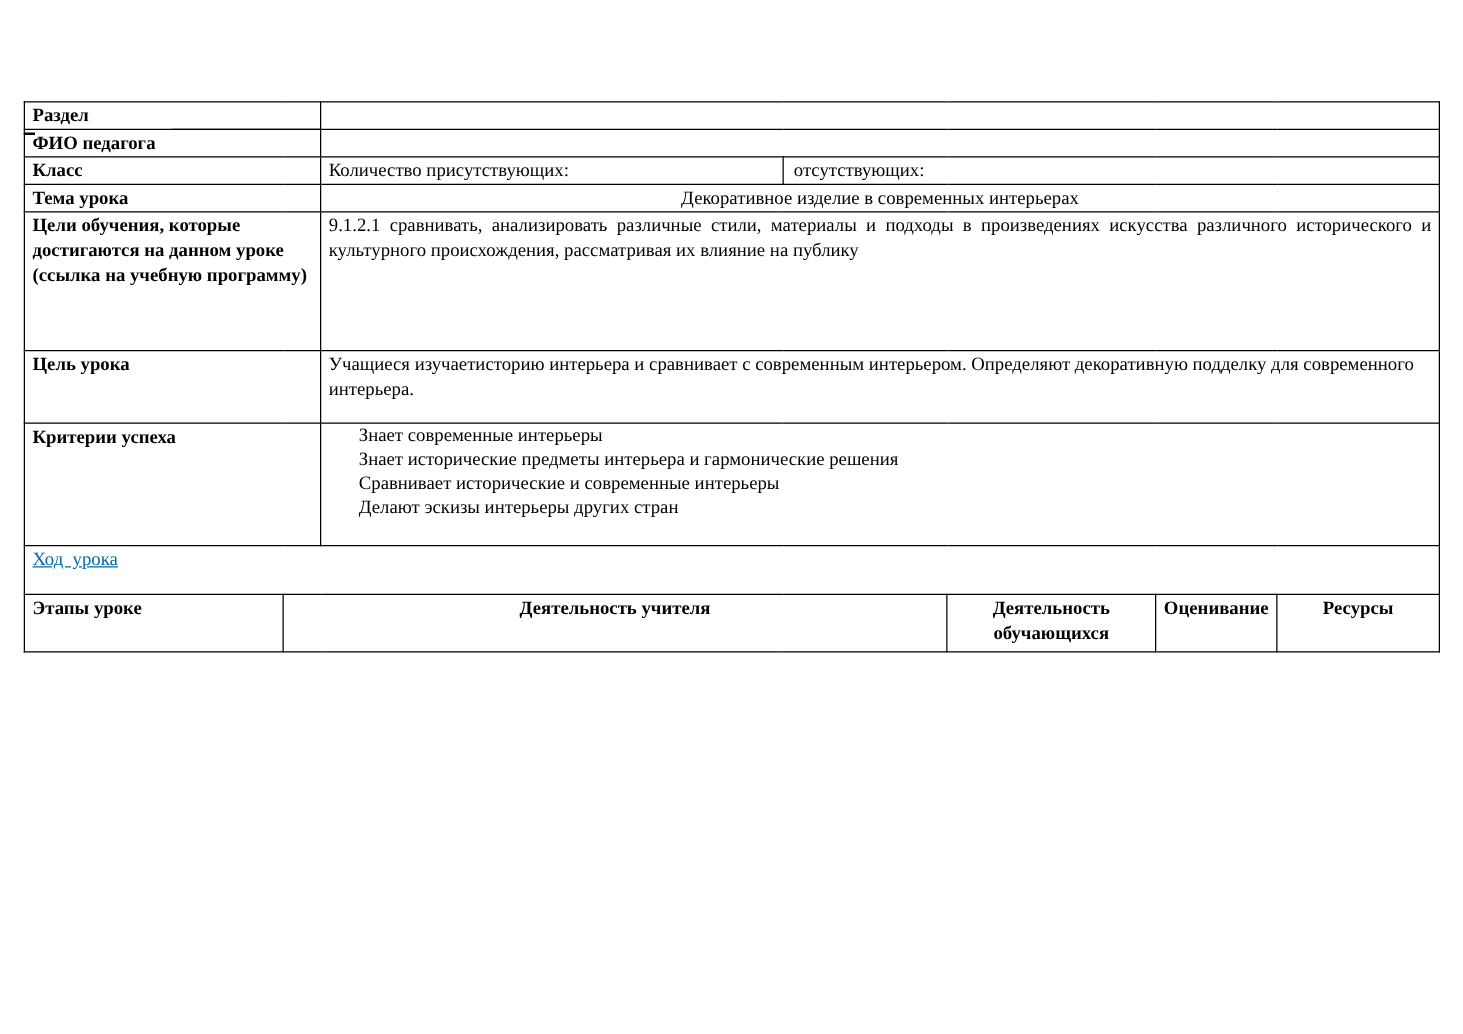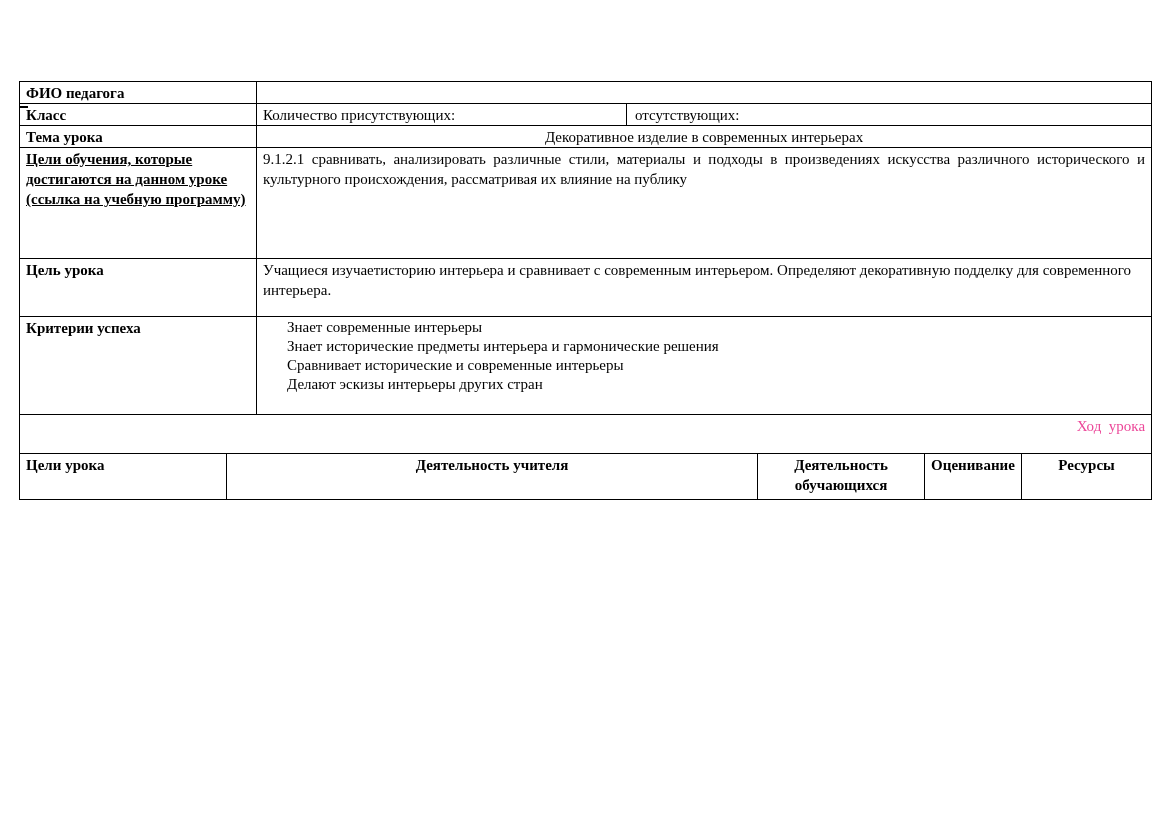--- a/index.html
+++ b/index.html
@@ -38,32 +38,32 @@
   td.label-cell {
     font-weight: bold;
     padding-left: 8px;
     line-height: 20px;
   }
   td.goals-label-cell {
     font-weight: bold;
     padding-left: 8px;
     padding-right: 30px;
     line-height: 22px;
-    text-decoration: underline;
   }
   td.no-bottom { border-bottom: none; }
   td.no-top { border-top: none; }
   td.bold { font-weight: normal; }
   td.center { text-align: center; }
   td.justify { text-align: justify; }
   td.hod-cell {
-    text-align: right;
-    color: #ec4899;
+    text-align: left;
+    color: #0369a1;
     padding-top: 5px;
     white-space: pre;
+    text-decoration: underline;
   }
   td.hdr-cell {
     font-weight: bold;
     text-align: center;
     line-height: 19px;
     padding-top: 2px;
   }
   td.hdr-left {
     text-align: left;
     padding-left: 8px;
@@ -95,20 +95,24 @@
         <col style="width:207px">
         <col style="width:30px">
         <col style="width:370px">
         <col style="width:131px">
         <col style="width:167px">
         <col style="width:97px">
         <col style="width:130px">
       </colgroup>
 
       <tbody>
+          <tr style="height:22px">
+        <td colspan="2" class="label-cell no-bottom">Раздел</td>
+        <td colspan="5"></td>
+      </tr>
 
       <tr style="height:22px">
         <td colspan="2" class="label-cell no-top">ФИО педагога</td>
         <td colspan="5"></td>
       </tr>
 
 
       <tr style="height:22px">
         <td colspan="2" class="label-cell">Класс</td>
         <td class="bold">Количество присутствующих:</td>
@@ -138,21 +142,21 @@
           <div class="criteria-line">Сравнивает исторические и современные интерьеры</div>
           <div class="criteria-line">Делают эскизы интерьеры других стран</div>
         </td>
       </tr>
 
       <tr style="height:39px">
         <td colspan="7" class="hod-cell">Ход  урока</td>
       </tr>
 
       <tr style="height:46px">
-        <td class="hdr-cell hdr-left">Цели урока</td>
+        <td class="hdr-cell hdr-left">Этапы уроке</td>
         <td colspan="3" class="hdr-cell">Деятельность учителя</td>
         <td class="hdr-cell">Деятельность обучающихся</td>
         <td class="hdr-cell hdr-assess">Оценивание</td>
         <td class="hdr-cell">Ресурсы</td>
       </tr>
     </tbody>
       </table>
 
     <div class="artifact-line" style="left:118px; top:21.5px; width:120px;"></div>
     <div class="artifact-line" style="left:0px; top:25px; width:9px;"></div>

